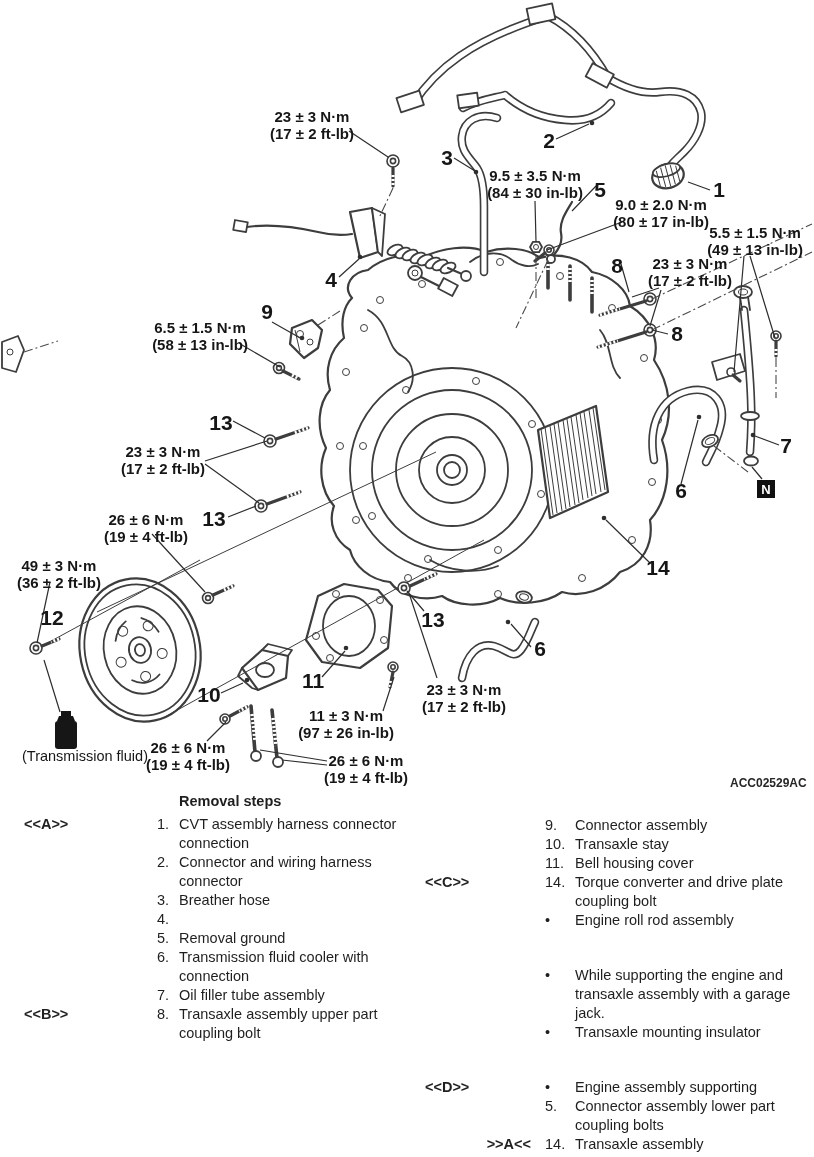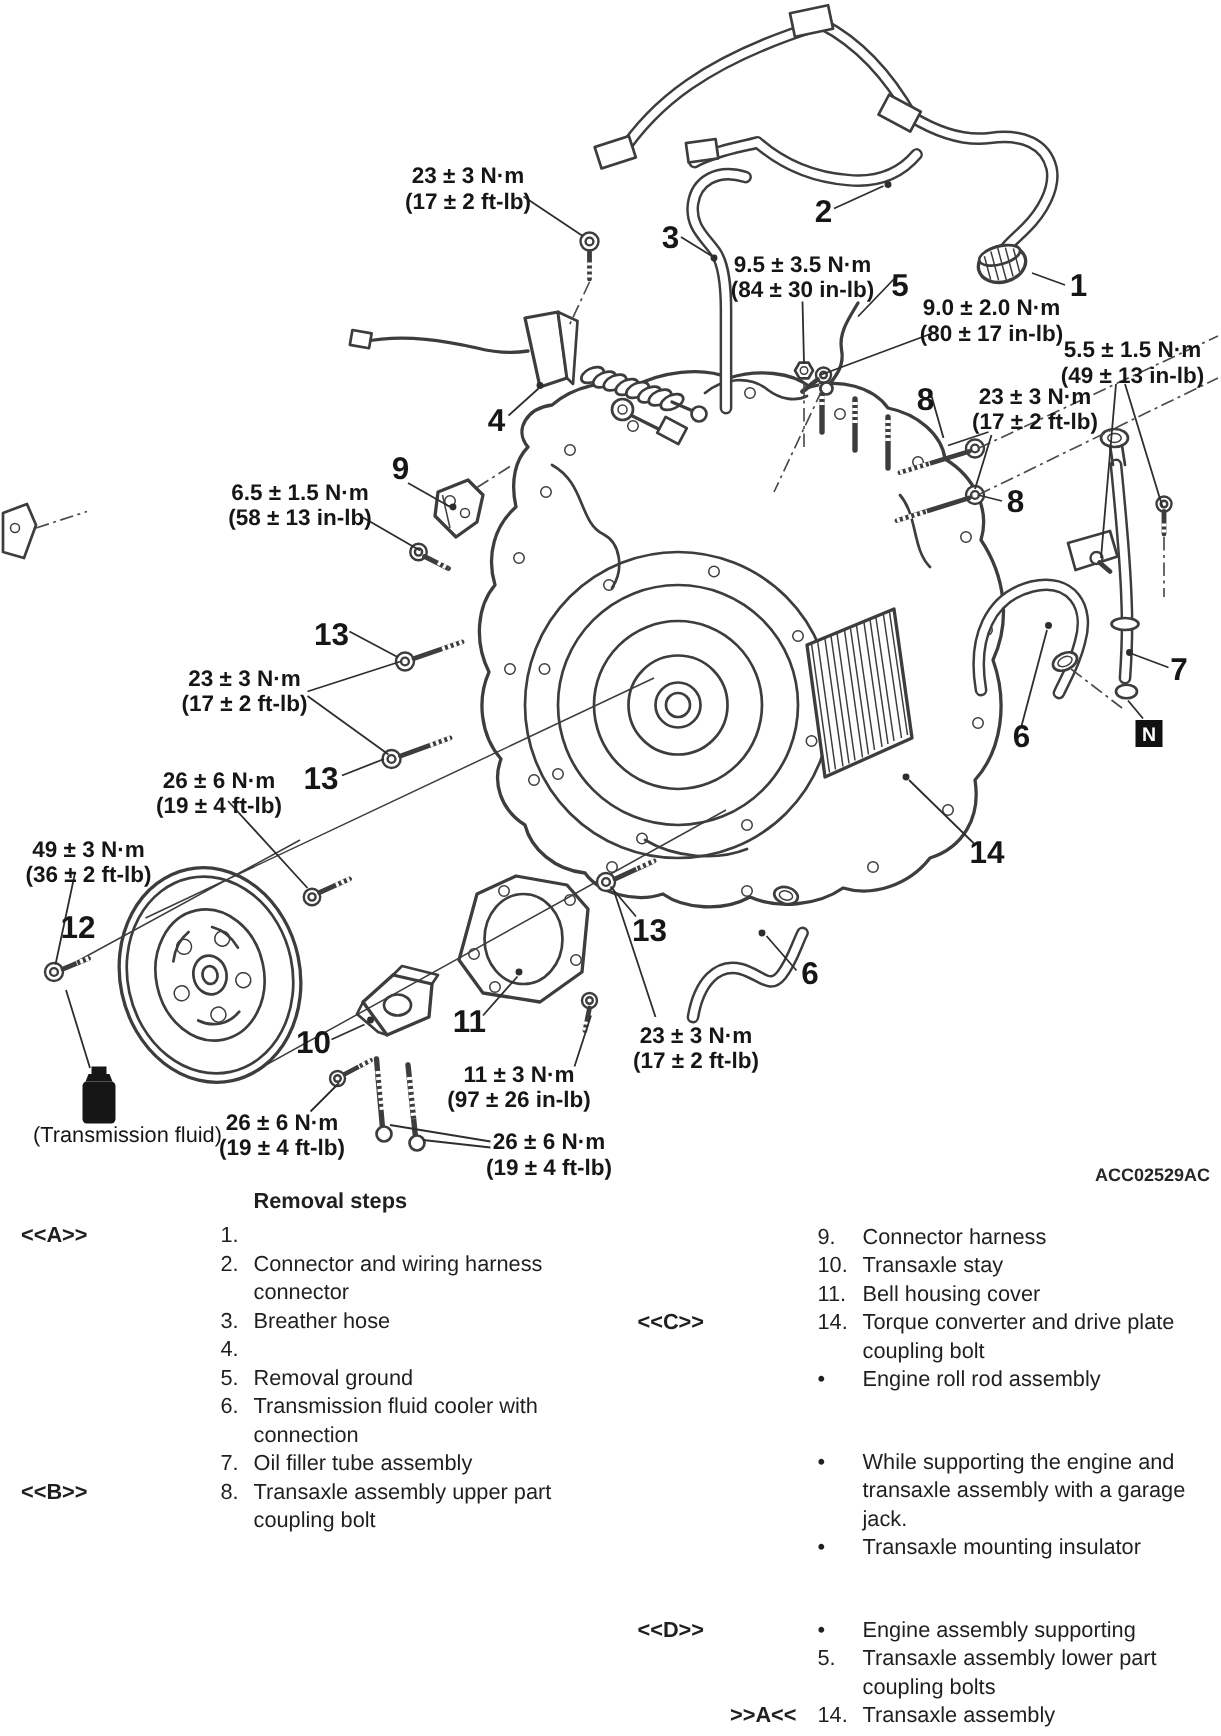--- a/index.html
+++ b/index.html
@@ -24,21 +24,21 @@
   .stud{stroke:#3d3d3d;stroke-width:3.6;fill:none;stroke-linecap:round}
   .studth{stroke:#fff;stroke-width:3.6;stroke-dasharray:2 2;fill:none}
   
   .fig-torque{font:bold 15px "Liberation Sans",sans-serif;fill:#161616;text-anchor:middle}
   .fig-part{font:bold 21px "Liberation Sans",sans-serif;fill:#161616;text-anchor:middle}
   .fig-note{font:14.5px "Liberation Sans",sans-serif;fill:#161616;text-anchor:start}
   .fig-code{font:bold 12px "Liberation Sans",sans-serif;fill:#262626;text-anchor:start}
   .fig-badge{font:bold 13px "Liberation Sans",sans-serif;fill:#ffffff;text-anchor:middle}
   
   .steps{position:absolute;font-size:14.5px;line-height:19px;color:#1f1f1f}
-  .col-left{left:14px;top:792px;width:400px}
+  .col-left{left:24px;top:792px;width:400px}
   .col-right{left:425px;top:792px;width:385px;padding-top:24px}
   .row{display:grid;grid-template-columns:125px 30px 1fr}
   .col-right .row{grid-template-columns:120px 30px 1fr}
   .row.gap{margin-top:36px}
   .marker{font-weight:bold;white-space:nowrap}
   .mk-right{text-align:right;padding-right:14px}
   .col-left .num{padding-left:8px}
   .steps-title{font-weight:bold}
   .title-row{margin-bottom:4px}
 </style>
@@ -374,20 +374,21 @@
 
 <div class="steps col-left">
   <div class="row title-row">
     <span class="marker"></span>
       <span class="num"></span>
     <span class="steps-title">Removal steps</span>
   </div>
   <div class="row">
     <span class="marker">&lt;&lt;A&gt;&gt;</span>
     <span class="num">1.</span>
+    <span class="txt">CVT assembly harness connector connection</span>
   </div>
   <div class="row">
     <span class="marker"></span>
     <span class="num">2.</span>
     <span class="txt">Connector and wiring harness connector</span>
   </div>
   <div class="row">
     <span class="marker"></span>
     <span class="num">3.</span>
     <span class="txt">Breather hose</span>
@@ -415,21 +416,21 @@
     <span class="marker">&lt;&lt;B&gt;&gt;</span>
     <span class="num">8.</span>
     <span class="txt">Transaxle assembly upper part coupling bolt</span>
   </div>
 </div>
 
 <div class="steps col-right">
   <div class="row">
     <span class="marker"></span>
     <span class="num">9.</span>
-    <span class="txt">Connector harness</span>
+    <span class="txt">Connector assembly</span>
   </div>
   <div class="row">
     <span class="marker"></span>
     <span class="num">10.</span>
     <span class="txt">Transaxle stay</span>
   </div>
   <div class="row">
     <span class="marker"></span>
     <span class="num">11.</span>
     <span class="txt">Bell housing cover</span>
@@ -455,20 +456,20 @@
     <span class="txt">Transaxle mounting insulator</span>
   </div>
   <div class="row gap">
     <span class="marker">&lt;&lt;D&gt;&gt;</span>
     <span class="num">•</span>
     <span class="txt">Engine assembly supporting</span>
   </div>
   <div class="row">
     <span class="marker"></span>
     <span class="num">5.</span>
-    <span class="txt">Transaxle assembly lower part coupling bolts</span>
+    <span class="txt">Connector assembly lower part coupling bolts</span>
   </div>
   <div class="row">
     <span class="marker mk-right">&gt;&gt;A&lt;&lt;</span>
     <span class="num">14.</span>
     <span class="txt">Transaxle assembly</span>
   </div>
 </div>
 
 </body></html>

